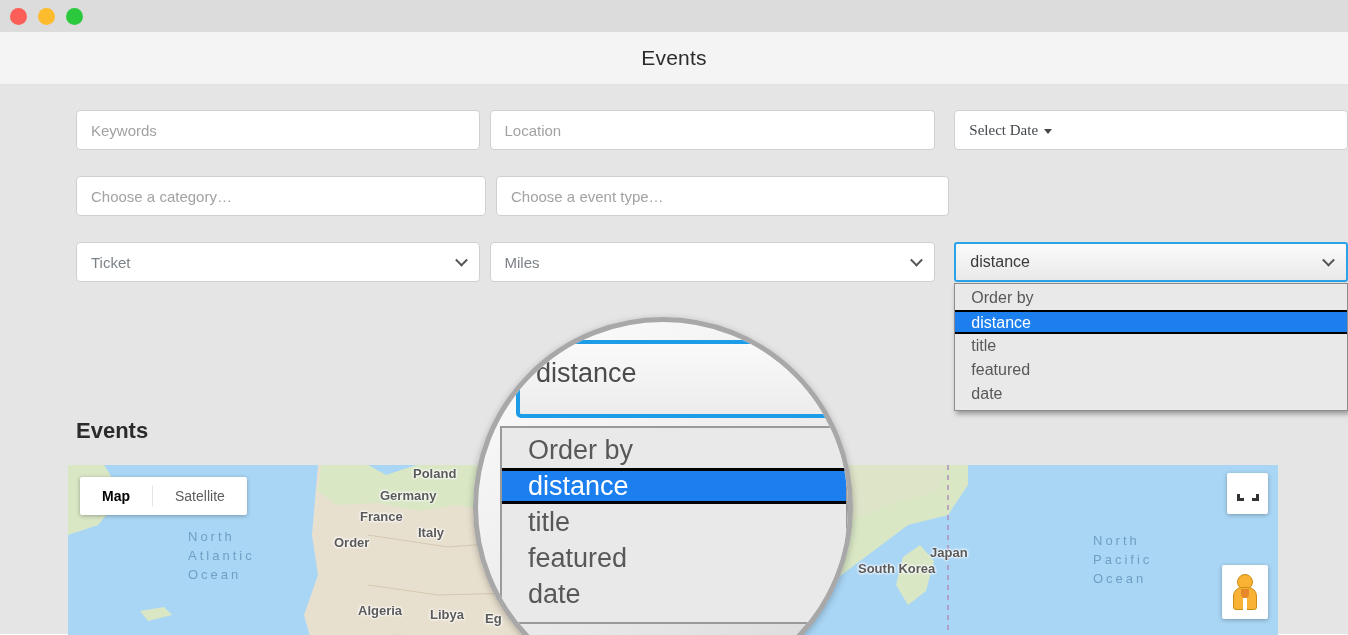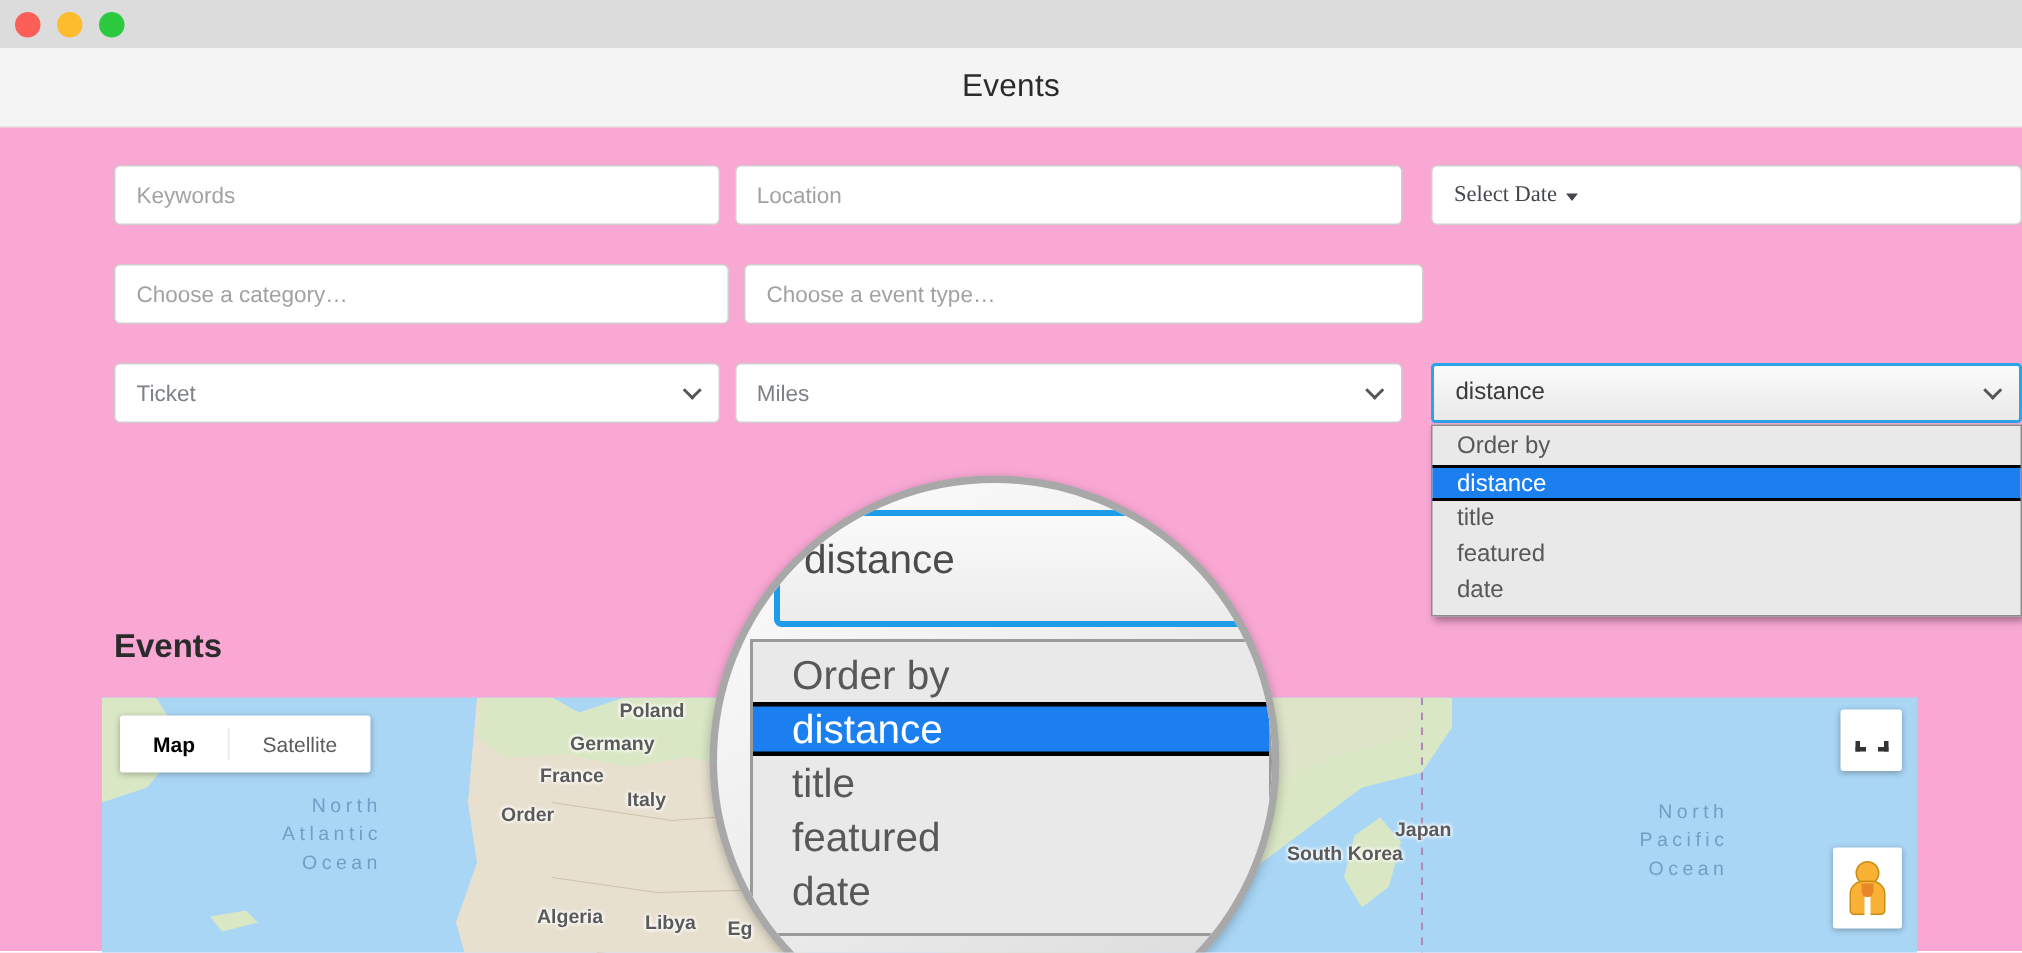--- a/index.html
+++ b/index.html
@@ -25,21 +25,21 @@
   
   #title-bar {
     height: 53px; width: 100%;
     background: #f4f4f4;
     border-bottom: 1px solid #e2e2e2;
     display: flex; align-items: center; justify-content: center;
   }
   #page-title { font-size: 21px; color: #2b2b2b; font-weight: 400; letter-spacing: .2px; }
 
   
-  #content { position: relative; width: 100%; height: 549px; background: #f9a8d4; }
+  #content { position: relative; width: 100%; height: 549px; background: #e5e5e5; }
 
   
   #filter-form {
     position: absolute; top: 25px; left: 0; width: 1348px;
   }
   .form-row { display: flex; gap: 0; margin-bottom: 26px; }
   .col { padding: 0 0px; }
   .col-1 { width: 410px; margin-left: 76px; }
   .col-2 { width: 453px; margin-left: 10px; }
   .col-3 { width: 400px; margin-left: 19px; }
@@ -126,21 +126,21 @@
 
   .map-label {
     position: absolute;
     font-family: "Liberation Sans", sans-serif;
     font-size: 13px; color: #5a5a5a; font-weight: 700;
     text-shadow: 0 0 3px #fff, 0 0 3px #fff, 0 0 3px #fff;
     white-space: nowrap;
   }
   .ocean-label {
     position: absolute; color: #6f9fc4; font-weight: 400;
-    font-size: 13px; letter-spacing: 3px; text-align: right;
+    font-size: 13px; letter-spacing: 3px; text-align: left;
     line-height: 19px; white-space: nowrap;
   }
 
   #map-type-toggle {
     position: absolute; left: 12px; top: 12px;
     display: flex; background: #fff;
     box-shadow: 0 1px 4px rgba(0,0,0,.3);
     z-index: 5; border-radius: 2px; overflow: hidden;
   }
   #map-type-toggle .mt {

